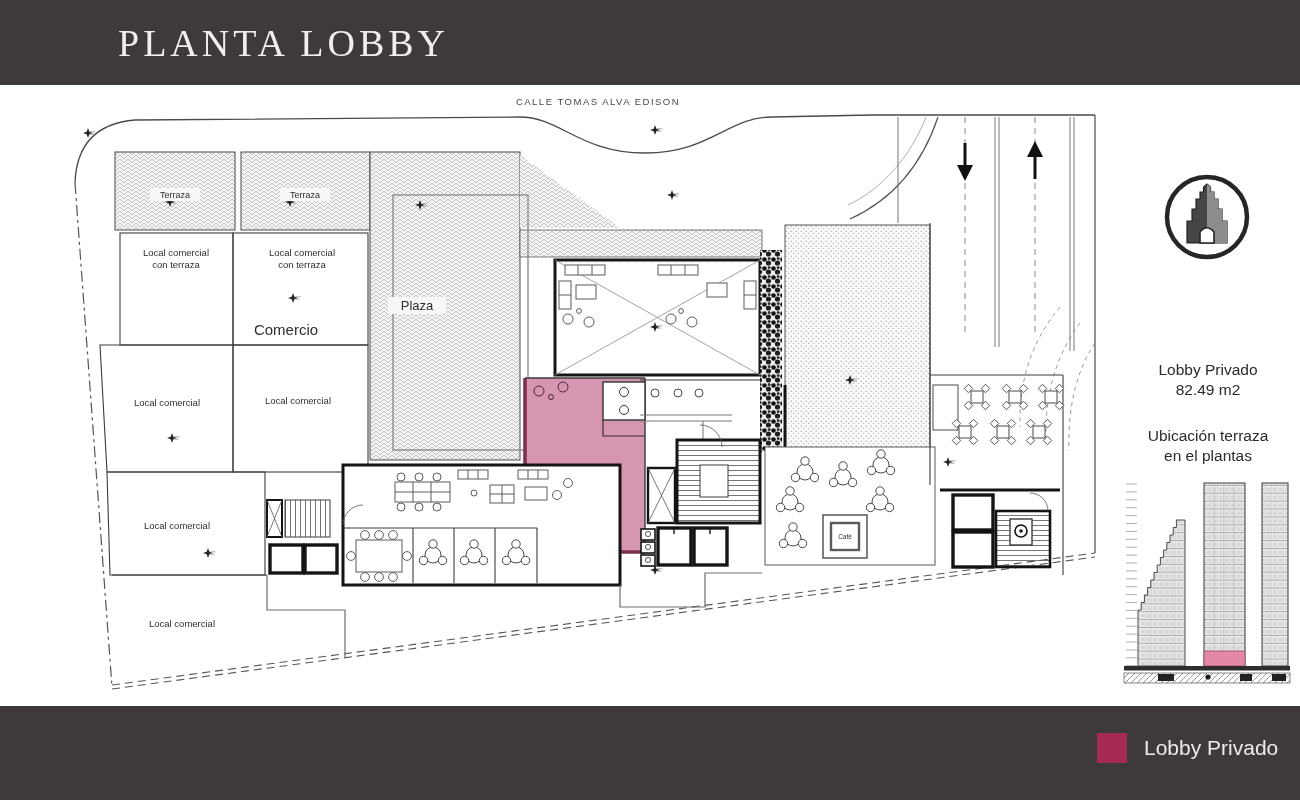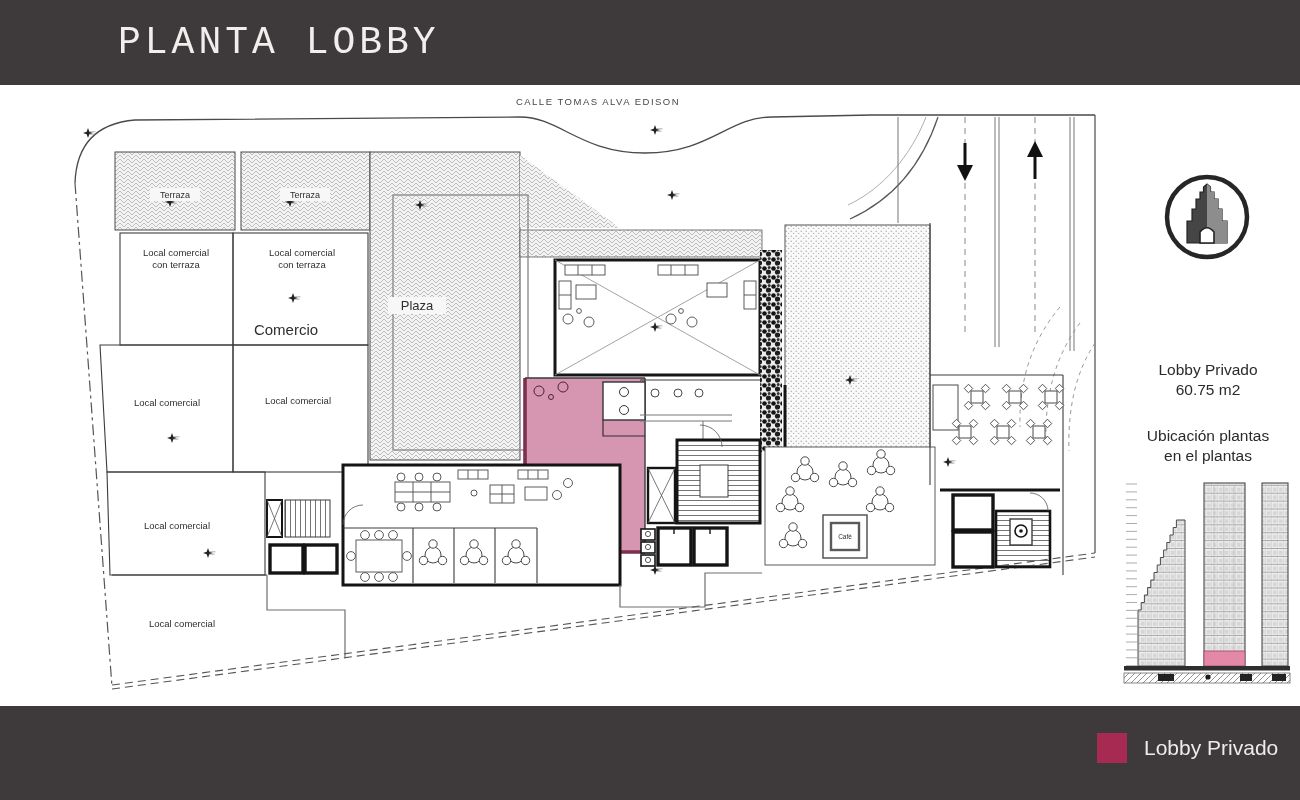--- a/index.html
+++ b/index.html
@@ -1,21 +1,21 @@
 <!DOCTYPE html>
 <html><head>
 <meta charset="utf-8">
 <style>
   html,body{margin:0;padding:0;background:#ffffff;}
   #page{position:relative;width:1300px;height:800px;background:#ffffff;overflow:hidden;
         font-family:"Liberation Sans",sans-serif;}
   
   #topbar{position:absolute;left:0;top:0;width:1300px;height:85px;background:#3e3a3b;
           display:flex;align-items:center;}
-  #topbar .title{margin-left:118px;color:#f1eeee;font-family:Liberation Mono, monospace;
+  #topbar .title{margin-left:118px;color:#f1eeee;font-family:Liberation Serif, serif;
           font-size:38px;letter-spacing:4px;font-weight:500;}
   #botbar{position:absolute;left:0;top:706px;width:1300px;height:94px;background:#3e3a3b;}
   .legend-row{position:absolute;left:1097px;top:733px;display:flex;align-items:center;}
   .legend-label{color:#edeaea;font-size:21px;margin-left:17px;}
   
   #logo{position:absolute;left:1163px;top:173px;}
   .side-text{position:absolute;left:1120px;width:176px;text-align:center;color:#2a2a2a;
              font-size:15.5px;line-height:20px;}
   #areaText{top:360px;}
   #ubicText{top:426px;}
@@ -338,24 +338,24 @@
     <circle cx="44" cy="44" r="40" fill="#fff" stroke="#262626" stroke-width="4.5"></circle>
     <g transform="translate(44,46)">
       <path d="M-20 24 L-20 2 L-15 2 L-15 -10 L-11 -10 L-11 -20 L-7 -20 L-7 -27 L-3.5 -27 L-3.5 -32 L0 -35 L3.5 -32 L3.5 -27 L7 -27 L7 -20 L11 -20 L11 -10 L15 -10 L15 2 L20 2 L20 24 Z" fill="#454545" stroke="#232323" stroke-width="1.2"></path>
       <path d="M0 -35 L3.5 -32 L3.5 -27 L7 -27 L7 -20 L11 -20 L11 -10 L15 -10 L15 2 L20 2 L20 24 L0 24 Z" fill="#8d8d8d"></path>
       <path d="M-7 24 L-7 13 Q0 4.5 7 13 L7 24 Z" fill="#fff" stroke="#232323" stroke-width="1.6"></path>
     </g>
   </svg>
 
   <div class="side-text" id="areaText">
     <div>Lobby Privado</div>
-    <div>60.75 m2</div>
+    <div>82.49 m2</div>
   </div>
   <div class="side-text" id="ubicText">
-    <div>Ubicación plantas</div>
+    <div>Ubicación terraza</div>
     <div>en el plantas</div>
   </div>
 
   <svg id="elev" width="172" height="235" viewBox="0 0 172 235">
     <defs>
       <pattern id="win" width="6" height="7.9" patternUnits="userSpaceOnUse">
         <rect width="6" height="7.9" fill="#efefef"></rect>
         <rect x="0.8" y="1.6" width="3.8" height="4.2" fill="#d6d6d6"></rect>
         <path d="M0 7.6 H6" stroke="#8a8a8a" stroke-width="0.9"></path>
         <path d="M5.7 0 V7.9" stroke="#c2c2c2" stroke-width="0.6"></path>

